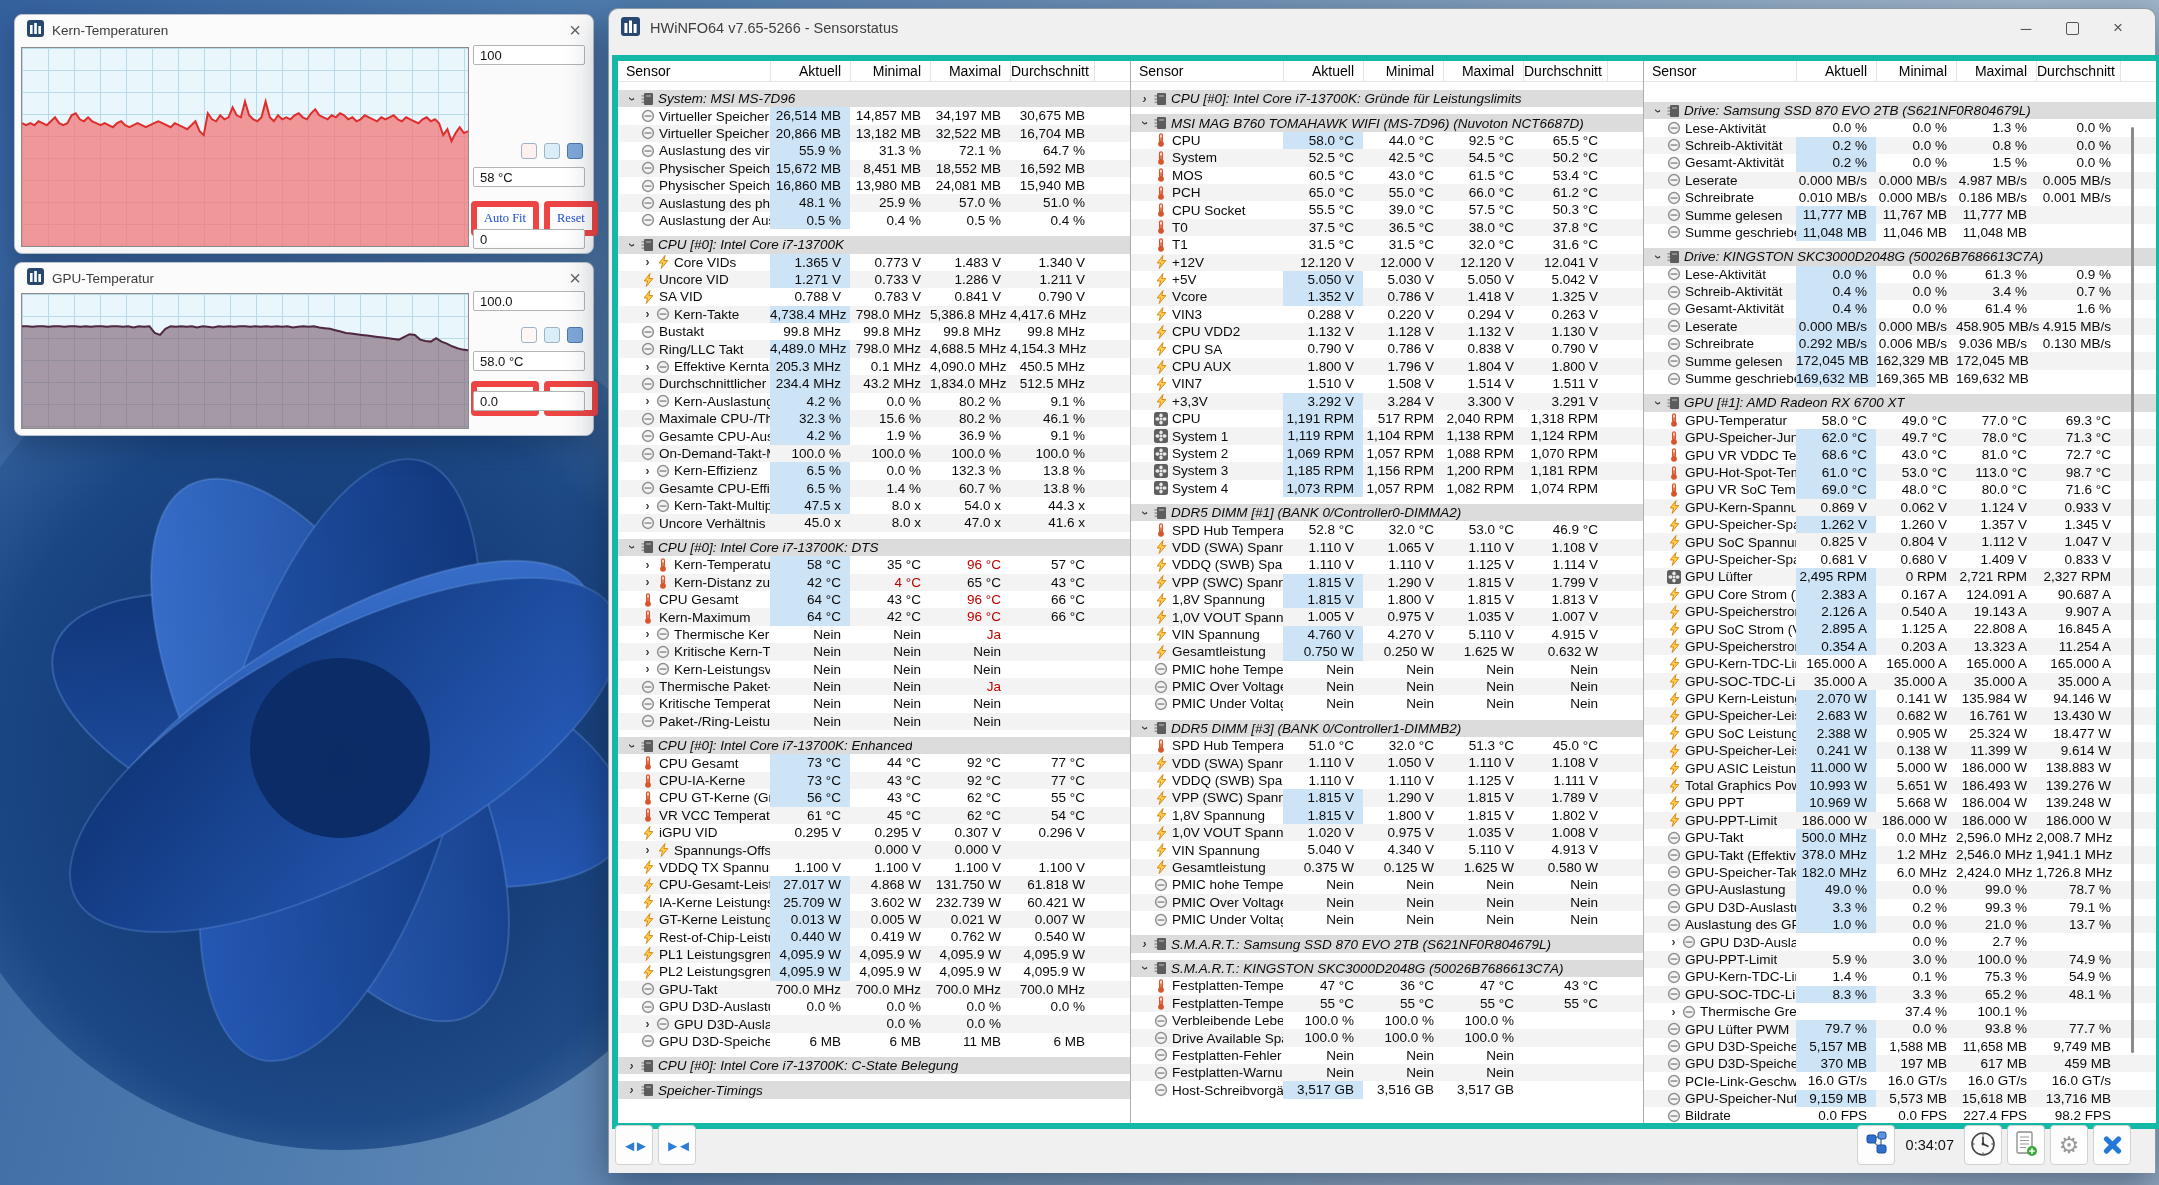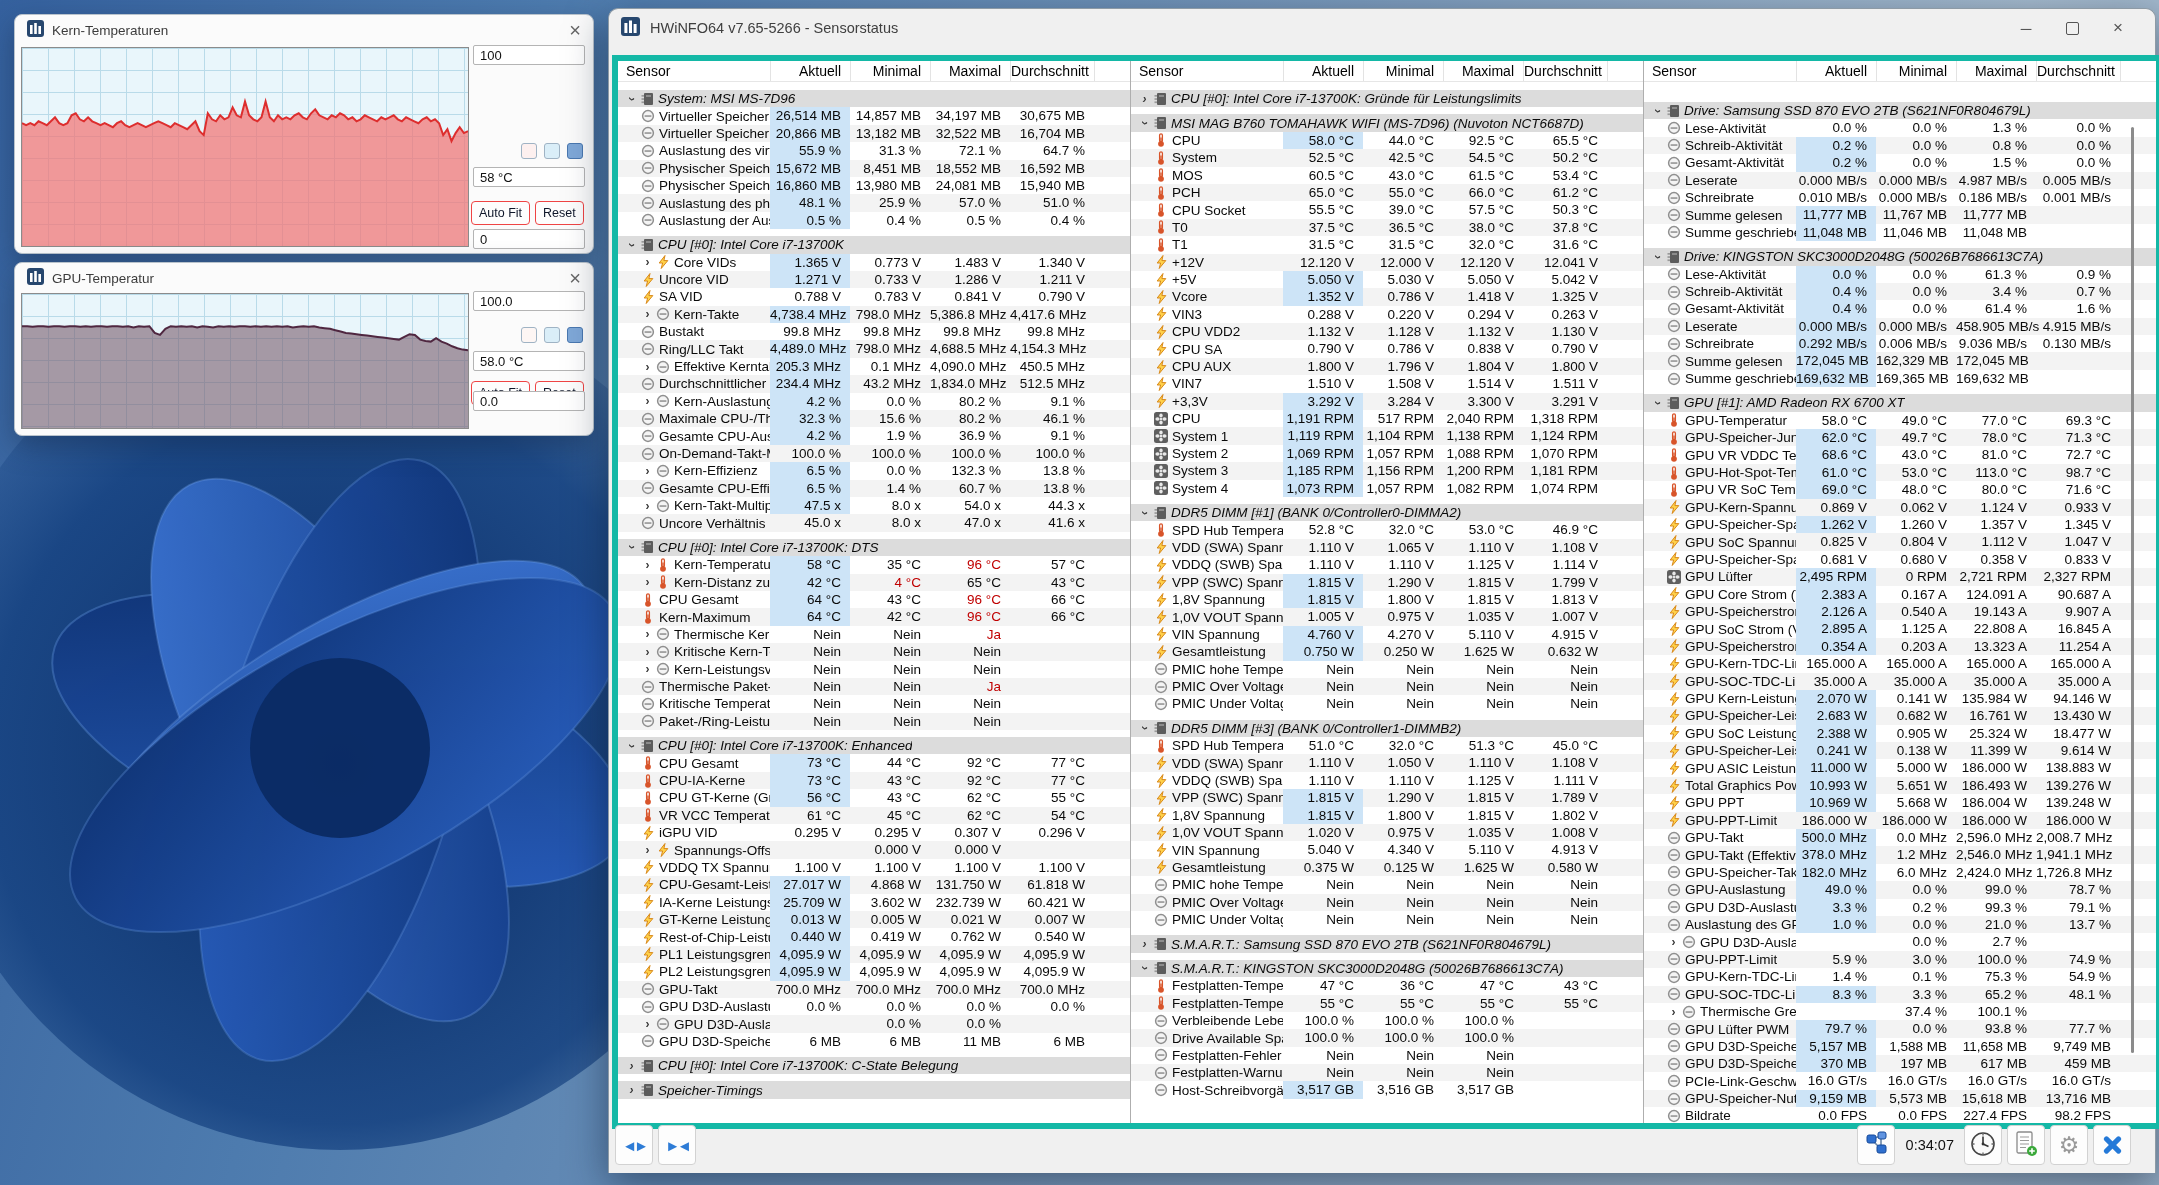--- a/index.html
+++ b/index.html
@@ -18,22 +18,22 @@
   .gclose{position:absolute;right:12px;top:1px;font-size:20px;color:#666;cursor:default;line-height:28px;}
   .graph{position:absolute;border:1px solid #8b8b8b;background-color:#e9f6fb;
     background-image:linear-gradient(#b9dbe9 1px,transparent 1px),linear-gradient(90deg,#b9dbe9 1px,transparent 1px);
     background-size:26px 22px;}
   .graph svg{position:absolute;left:0;top:0;}
   .gbox{position:absolute;left:458px;width:112px;height:20px;background:#fff;border:1px solid #b4b4b4;border-radius:2px;
         font-size:13px;padding:1px 6px;font-family:"Liberation Sans",sans-serif;color:#111;box-sizing:border-box;}
   .swatches{position:absolute;left:458px;width:112px;display:flex;justify-content:flex-end;gap:7px;padding-right:2px;box-sizing:border-box;}
   .sw{width:16px;height:16px;border-radius:3px;border:1px solid #9fb3c4;box-sizing:border-box;}
   .gbtns{position:absolute;left:456px;width:116px;display:flex;gap:5px;}
-  .gbtn{background:#fdfdfd;border:1px solid #ef4444;border-radius:4px;font-size:12.5px;padding:4px 7px;
-        font-family:Liberation Sans, sans-serif;color:#0f172a;white-space:nowrap;}
+  .gbtn{background:#fdfdfd;border:6px solid #ef4444;border-radius:4px;font-size:12.5px;padding:4px 7px;
+        font-family:Liberation Serif, serif;color:#1d4ed8;white-space:nowrap;}
   
   #mainwin{position:absolute;left:608px;top:8px;width:1546px;height:1164px;background:#f0f0f0;
            border:1px solid #8d9aa5;border-bottom:none;border-radius:10px 10px 0 0;
            box-shadow:0 12px 40px rgba(10,25,50,.5);}
   #titlebar{position:absolute;left:0;top:0;right:0;height:38px;display:flex;align-items:center;}
   #titletext{font-size:14.5px;color:#404040;margin-left:10px;}
   #winctl{position:absolute;right:14px;top:0;height:38px;display:flex;}
   .wbtn{width:46px;height:38px;display:flex;align-items:center;justify-content:center;color:#555;font-size:15px;}
   .maxglyph{width:11px;height:11px;border:1.4px solid #555;border-radius:2px;}
   #panels{position:absolute;left:3px;top:46px;width:1538px;height:1062px;background:#fff;border:6px solid #14b8a6;display:flex;overflow:hidden;}
@@ -2443,21 +2443,21 @@
           <div class="lblwrap ind">
             <span class="ric">
               <svg width="13" height="14" viewBox="0 0 13 14">
                 <polygon points="8,0.5 2.2,8 5.6,8 4.2,13.5 10.8,5.6 6.9,5.6" fill="#ffd24a" stroke="#d8881a" stroke-width="1"></polygon>
               </svg>
             </span>
             <span class="ltext">GPU-Speicher-Spann...</span>
           </div>
           <div class="cell">0.681 V</div>
           <div class="cell">0.680 V</div>
-          <div class="cell">0.358 V</div>
+          <div class="cell">1.409 V</div>
           <div class="cell c4">0.833 V</div>
           <div class="csp"></div>
         </div>
         <div class="srow stripe">
           <div class="lblwrap ind">
             <span class="ric">
               <svg width="14" height="14" viewBox="0 0 14 14">
                 <rect width="14" height="14" rx="2.5" fill="#5f5f5f"></rect>
                 <g fill="#e9e9e9">
                   <ellipse cx="7" cy="3.5" rx="1.7" ry="2.1"></ellipse>

